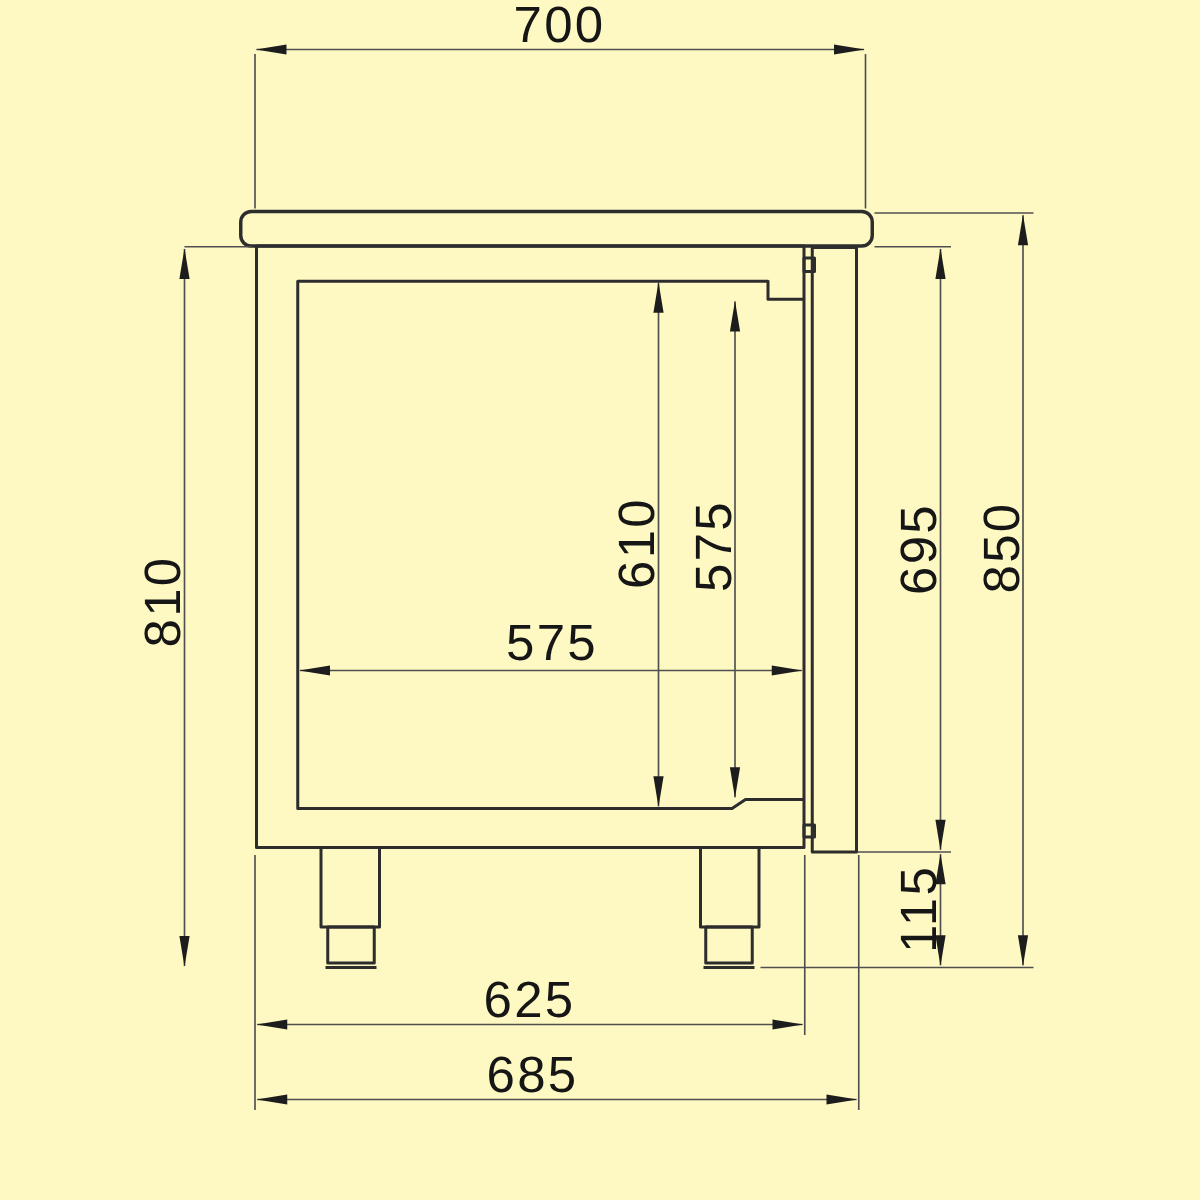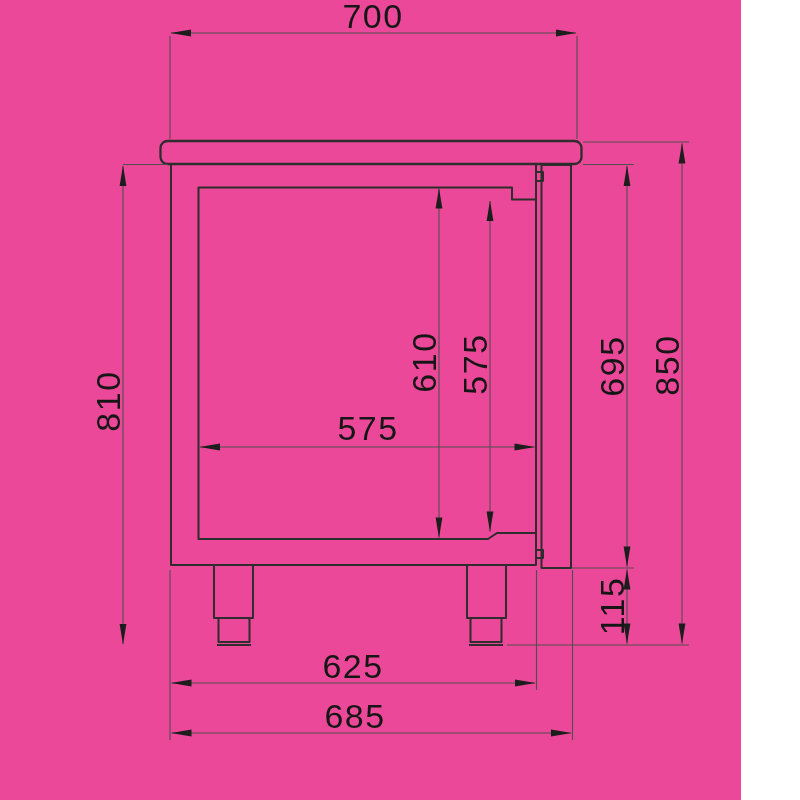--- a/index.html
+++ b/index.html
@@ -1,16 +1,16 @@
 <!DOCTYPE html>
 <html><head>
 <meta charset="utf-8">
 <style>
   html,body{margin:0;padding:0;background:#ffffff;}
-  .stage{position:relative;width:741px;height:800px;background:#ec4899;overflow:hidden;}
+  .stage{position:relative;width:800px;height:800px;background:#fef9c3;overflow:hidden;}
   svg{display:block;}
   .obj{fill:none;stroke:#2d2d2d;stroke-width:2;stroke-linejoin:round;}
   .obj-thick{fill:none;stroke:#2d2d2d;stroke-width:2.3;stroke-linejoin:round;}
   .ext{fill:none;stroke:#4f4f4f;stroke-width:1.1;}
   .dim{fill:none;stroke:#4f4f4f;stroke-width:1.1;}
   .lbl{font-family:"Liberation Sans", sans-serif;font-size:34px;letter-spacing:1.5px;fill:#161616;}
   .mid{text-anchor:middle;}
 </style>
 </head>
 <body>

